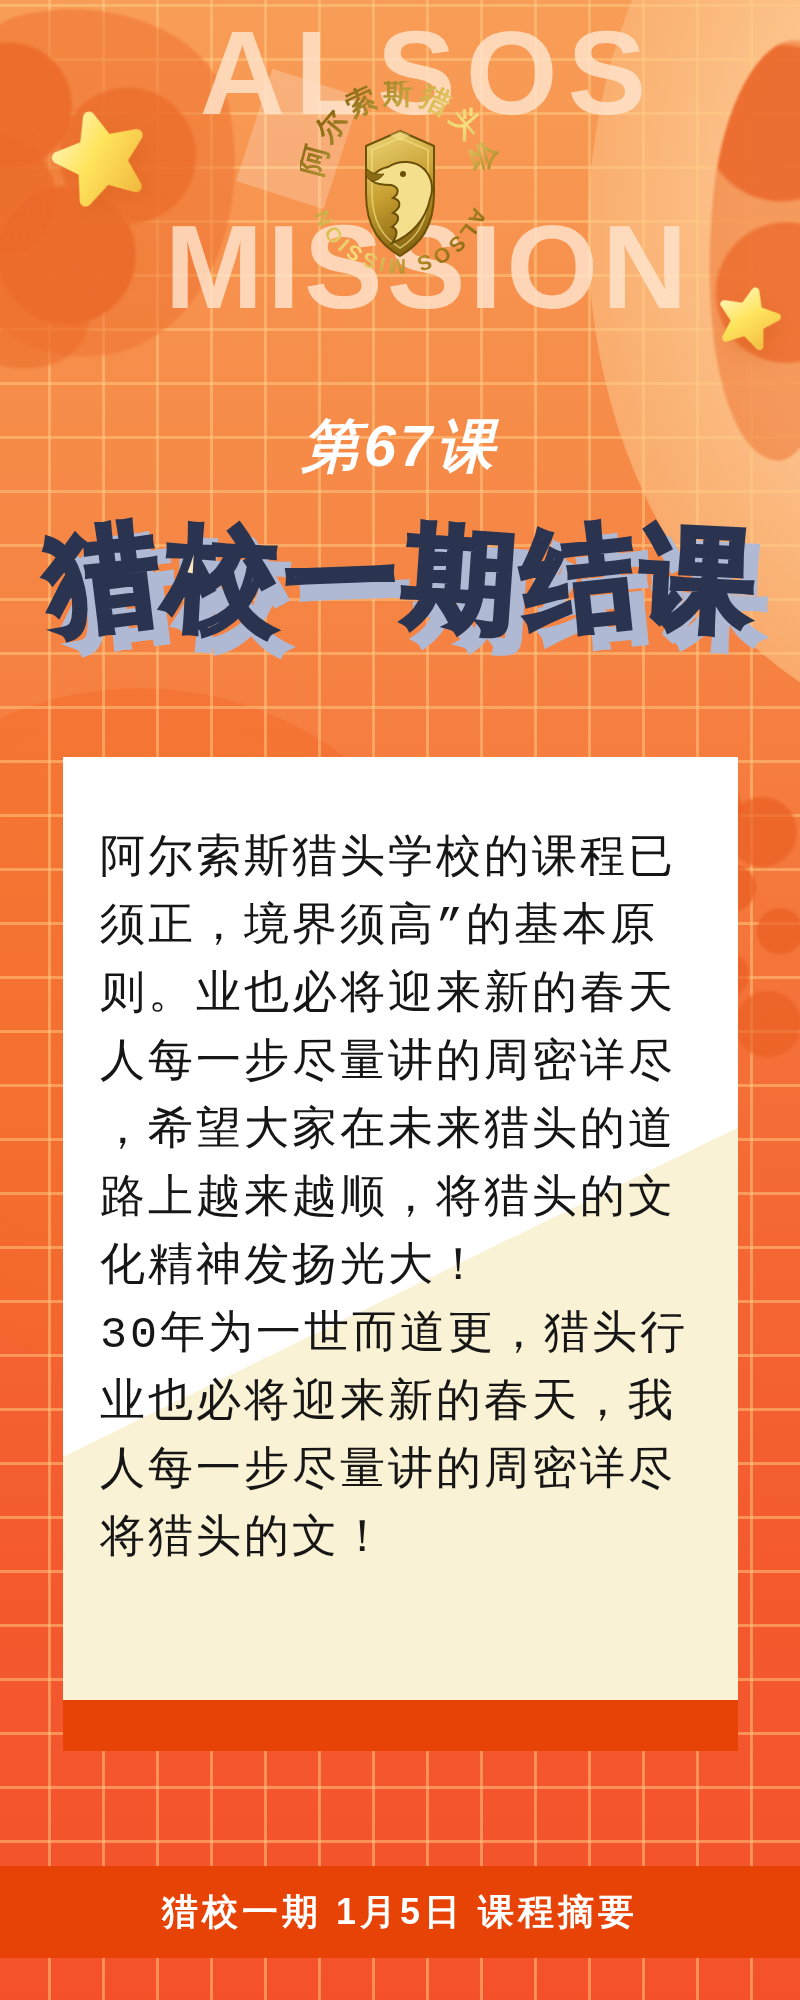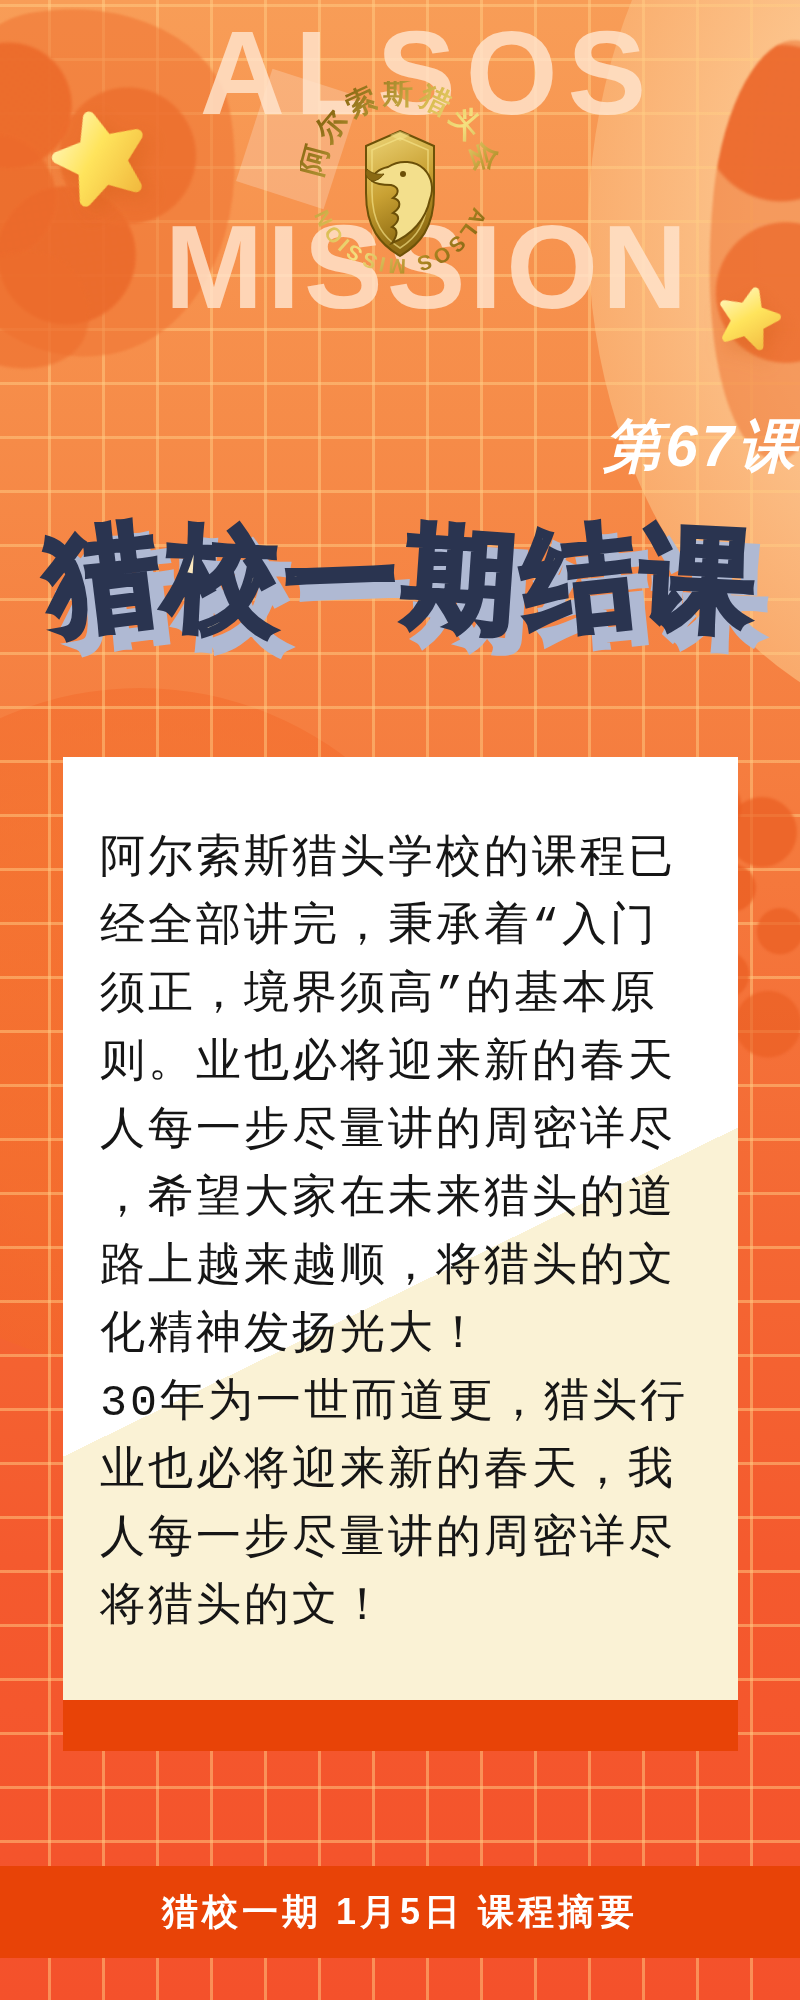--- a/index.html
+++ b/index.html
@@ -57,21 +57,21 @@
     font-weight:800;font-size:118px;letter-spacing:10px;color:rgba(255,228,205,.82);line-height:1;padding-left:28px;}
   .bigword.line1{top:14px;}
   .bigword.line2{top:208px;letter-spacing:4px;}
   
   .star{position:absolute;z-index:6;filter:drop-shadow(5px 9px 10px rgba(205,95,20,.35));}
   .star-left{left:50px;top:106px;width:100px;height:100px;transform:rotate(-16deg);}
   .star-right{left:716px;top:284px;width:66px;height:66px;transform:rotate(14deg);}
   
   .logo{position:absolute;left:300px;top:81px;width:200px;height:200px;z-index:5;}
   
-  .lesson-no{position:absolute;left:0;top:408px;width:100%;text-align:right;z-index:6;
+  .lesson-no{position:absolute;left:0;top:408px;width:100%;text-align:center;z-index:6;
     font-size:58px;font-weight:900;font-style:italic;color:#FFFFFF;letter-spacing:4px;}
   
   .main-title{position:absolute;left:0;top:518px;width:100%;z-index:6;
     display:flex;justify-content:center;gap:7px;
     font-size:112px;font-weight:900;line-height:1.1;color:#FBE7BD;
     -webkit-text-stroke:5px #2A3450;}
   .main-title .char{position:relative;display:inline-block;}
   .main-title .char::before{content:attr(data-char);position:absolute;left:14px;top:16px;z-index:-1;
     color:#AFB9D3;-webkit-text-stroke:6px #AFB9D3;}
   .main-title .char:nth-child(1){transform:rotate(-7deg);}
@@ -178,21 +178,20 @@
     <span class="char" data-char="一">一</span>
     <span class="char" data-char="期">期</span>
     <span class="char" data-char="结">结</span>
     <span class="char" data-char="课">课</span>
   </div>
 
   <div class="card-base" style="background: rgb(232, 67, 7);"></div>
   <div class="card">
     <div class="card-text">
       <div class="card-line">阿尔索斯猎头学校的课程已</div>
-      <div class="card-line">经全部讲完，秉承着“入门</div>
       <div class="card-line">须正，境界须高”的基本原</div>
       <div class="card-line">则。业也必将迎来新的春天</div>
       <div class="card-line">人每一步尽量讲的周密详尽</div>
       <div class="card-line">，希望大家在未来猎头的道</div>
       <div class="card-line">路上越来越顺，将猎头的文</div>
       <div class="card-line">化精神发扬光大！</div>
       <div class="card-line">30年为一世而道更，猎头行</div>
       <div class="card-line">业也必将迎来新的春天，我</div>
       <div class="card-line">人每一步尽量讲的周密详尽</div>
       <div class="card-line">将猎头的文！</div>

